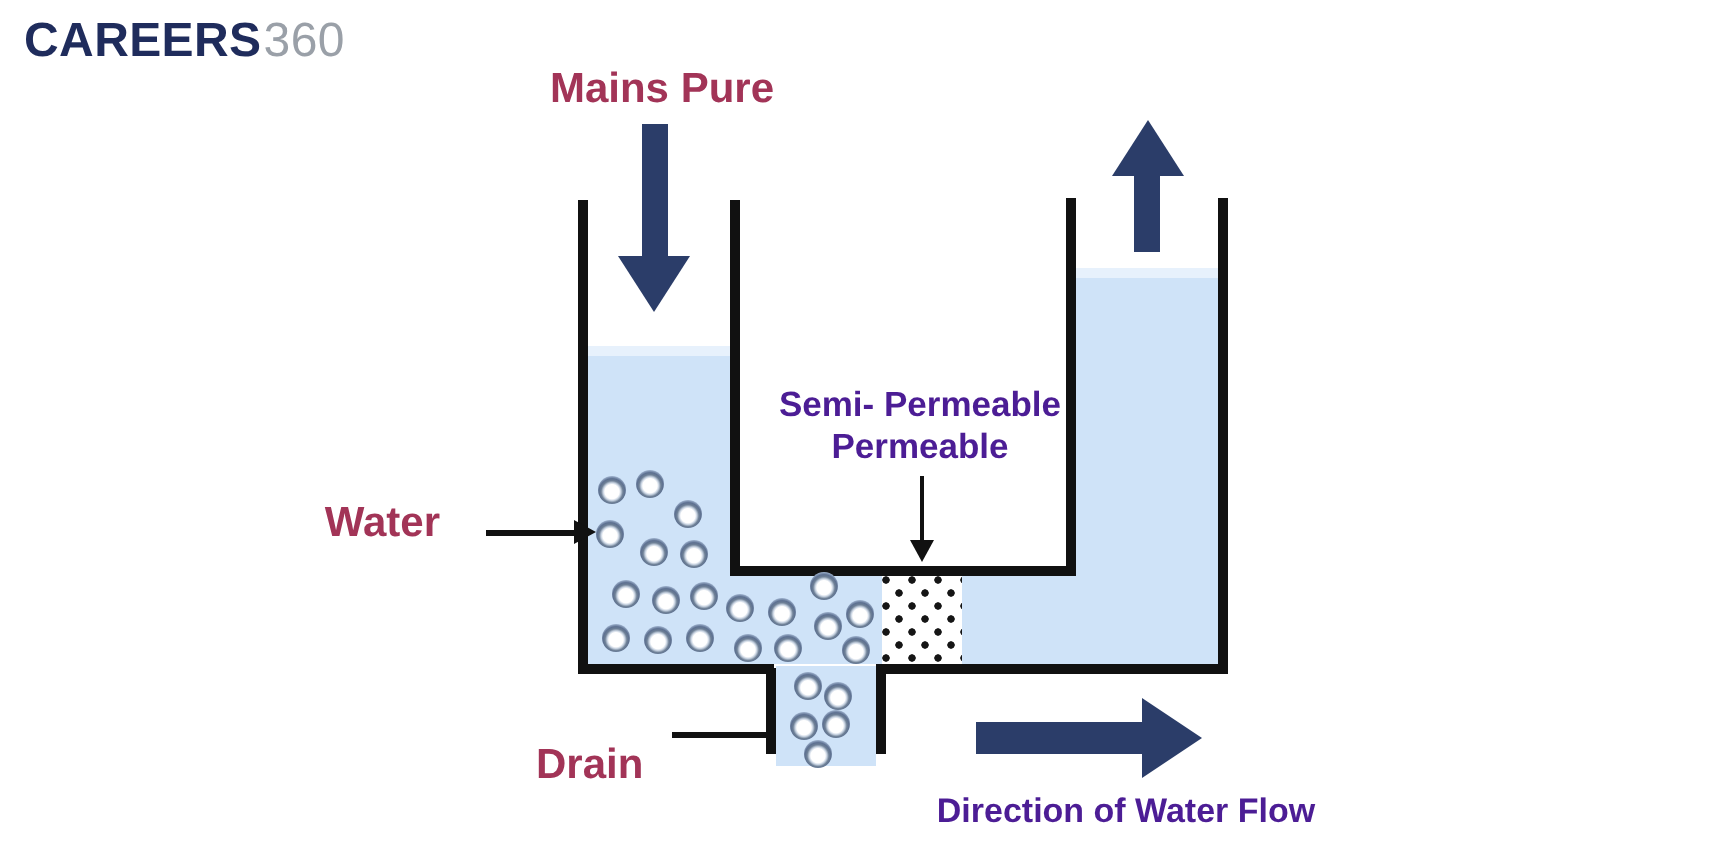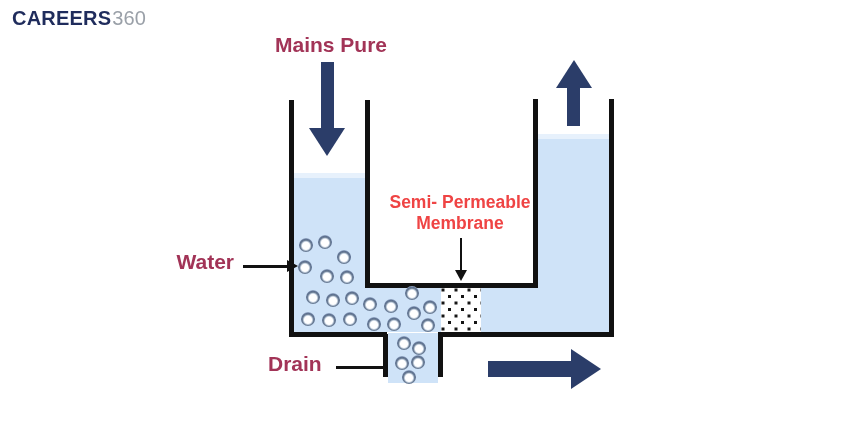--- a/index.html
+++ b/index.html
@@ -1,28 +1,28 @@
 <!DOCTYPE html>
 <html><head>
 <meta charset="utf-8">
 <style>
   html,body{margin:0;padding:0;background:#ffffff;}
   #stage{
     position:relative;width:860px;height:430px;background:#ffffff;
     font-family:"Liberation Sans",sans-serif;overflow:hidden;
   }
   
-  .logo{position:absolute;left:12px;top:7px;font-size:20px;letter-spacing:.2px;}
+  .logo{position:absolute;left:12px;top:7px;font-size:24px;letter-spacing:.2px;}
   .logo .brand{color:#1f2c5c;font-weight:700;}
   .logo .suffix{color:#9aa0a8;font-weight:400;margin-left:1px;}
   
   .lbl{position:absolute;color:#a23457;font-weight:700;font-size:21px;line-height:22px;}
   .lbl.center{text-align:center;}
   .lbl.right{text-align:right;}
-  .blk{position:absolute;color:#ef4444;}
+  .blk{position:absolute;color:#4c1d95;}
   .membrane-lbl{left:385px;top:192px;width:150px;text-align:center;
     font-size:17.5px;font-weight:600;line-height:21px;}
   .flow-lbl{left:452px;top:396px;width:222px;text-align:center;
     font-size:17px;font-weight:700;}
   
   .wall{position:absolute;background:#111111;}
   
   .water{position:absolute;background:#cfe3f8;}
   .water.surface::before{content:"";position:absolute;left:0;top:0;right:0;height:5px;background:#e7f1fc;}
   
@@ -118,23 +118,24 @@
   <div class="ptr-line" style="left:243px;top:265px;width:46px;height:3px;"></div>
   <div class="ptr-head-right" style="left:287px;top:260px;"></div>
 
   <div class="ptr-line" style="left:336px;top:366px;width:51px;height:3px;"></div>
 
   <div class="lbl center" style="left:260px;top:34px;width:142px;">Mains Pure</div>
 
 
   <div class="blk membrane-lbl">
     <div>Semi- Permeable</div>
-    <div>Membrane</div>
+    <div>Permeable</div>
   </div>
 
-  <div class="lbl right" style="left:81px;top:251px;width:153px;">
+  <div class="lbl right" style="left:67px;top:251px;width:153px;">
     <div>Water</div>
   </div>
 
-  <div class="lbl" style="left:268px;top:353px;">Drain</div>
+  <div class="lbl" style="left:268px;top:372px;">Drain</div>
 
+  <div class="blk flow-lbl">Direction of Water Flow</div>
 
 </div>
 
 </body></html>

